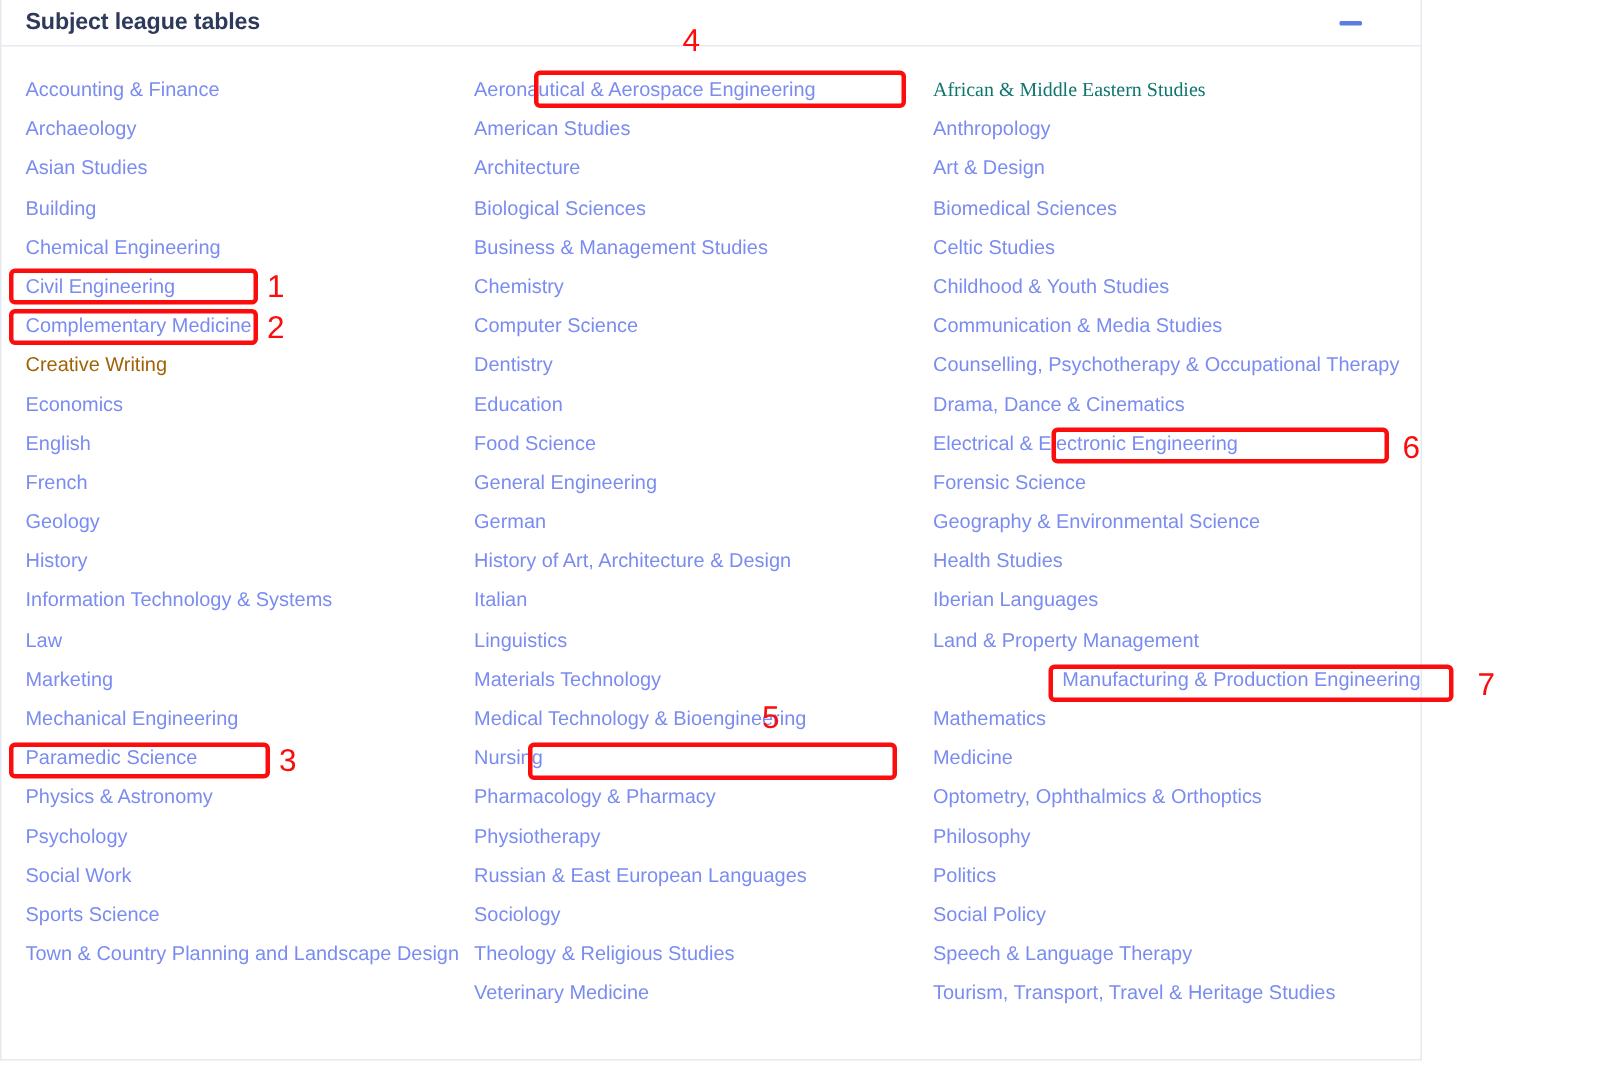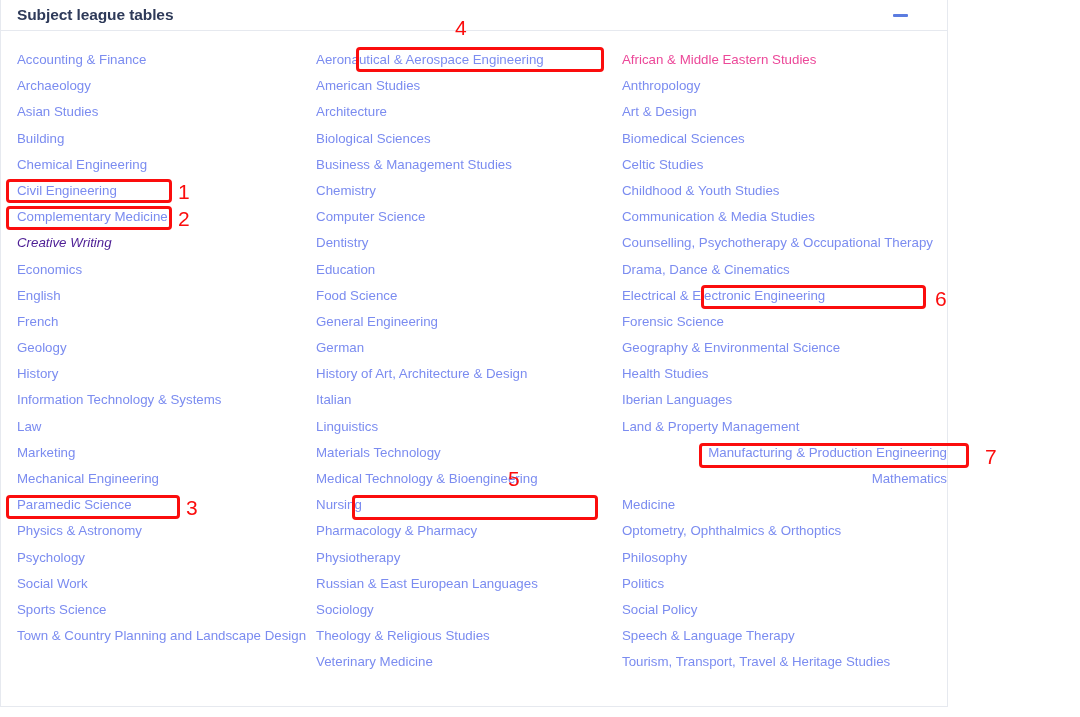--- a/index.html
+++ b/index.html
@@ -142,21 +142,21 @@
     <div class="card-body">
       <div class="columns">
         <div class="column col-1">
             <a class="subject-link" style="color: rgb(123, 140, 240);">Accounting &amp; Finance</a>
             <a class="subject-link" style="color: rgb(123, 140, 240);">Archaeology</a>
             <a class="subject-link" style="color: rgb(123, 140, 240);">Asian Studies</a>
             <a class="subject-link" style="color: rgb(123, 140, 240);">Building</a>
             <a class="subject-link" style="color: rgb(123, 140, 240);">Chemical Engineering</a>
             <a class="subject-link" style="color: rgb(123, 140, 240);">Civil Engineering</a>
             <a class="subject-link" style="color: rgb(123, 140, 240);">Complementary Medicine</a>
-            <a class="subject-link" style="color: #4c1d95; font-style: italic;">Creative Writing</a>
+            <a class="subject-link" style="color: #a16207;">Creative Writing</a>
             <a class="subject-link" style="color: rgb(123, 140, 240);">Economics</a>
             <a class="subject-link" style="color: rgb(123, 140, 240);">English</a>
             <a class="subject-link" style="color: rgb(123, 140, 240);">French</a>
             <a class="subject-link" style="color: rgb(123, 140, 240);">Geology</a>
             <a class="subject-link" style="color: rgb(123, 140, 240);">History</a>
             <a class="subject-link" style="color: rgb(123, 140, 240);">Information Technology &amp; Systems</a>
             <a class="subject-link" style="color: rgb(123, 140, 240);">Law</a>
             <a class="subject-link" style="color: rgb(123, 140, 240);">Marketing</a>
             <a class="subject-link" style="color: rgb(123, 140, 240);">Mechanical Engineering</a>
             <a class="subject-link" style="color: rgb(123, 140, 240);">Paramedic Science</a>
@@ -186,37 +186,37 @@
             <a class="subject-link" style="color: rgb(123, 140, 240);">Medical Technology &amp; Bioengineering</a>
             <a class="subject-link" style="color: rgb(123, 140, 240);">Nursing</a>
             <a class="subject-link" style="color: rgb(123, 140, 240);">Pharmacology &amp; Pharmacy</a>
             <a class="subject-link" style="color: rgb(123, 140, 240);">Physiotherapy</a>
             <a class="subject-link" style="color: rgb(123, 140, 240);">Russian &amp; East European Languages</a>
             <a class="subject-link" style="color: rgb(123, 140, 240);">Sociology</a>
             <a class="subject-link" style="color: rgb(123, 140, 240);">Theology &amp; Religious Studies</a>
             <a class="subject-link" style="color: rgb(123, 140, 240);">Veterinary Medicine</a>
           </div>
         <div class="column col-3">
-            <a class="subject-link" style="color: #ec4899;">African &amp; Middle Eastern Studies</a>
+            <a class="subject-link" style="color: #0f766e; font-family: Liberation Serif, serif;">African &amp; Middle Eastern Studies</a>
             <a class="subject-link" style="color: rgb(123, 140, 240);">Anthropology</a>
             <a class="subject-link" style="color: rgb(123, 140, 240);">Art &amp; Design</a>
             <a class="subject-link" style="color: rgb(123, 140, 240);">Biomedical Sciences</a>
             <a class="subject-link" style="color: rgb(123, 140, 240);">Celtic Studies</a>
             <a class="subject-link" style="color: rgb(123, 140, 240);">Childhood &amp; Youth Studies</a>
             <a class="subject-link" style="color: rgb(123, 140, 240);">Communication &amp; Media Studies</a>
             <a class="subject-link" style="color: rgb(123, 140, 240);">Counselling, Psychotherapy &amp; Occupational Therapy</a>
             <a class="subject-link" style="color: rgb(123, 140, 240);">Drama, Dance &amp; Cinematics</a>
             <a class="subject-link" style="color: rgb(123, 140, 240);">Electrical &amp; Electronic Engineering</a>
             <a class="subject-link" style="color: rgb(123, 140, 240);">Forensic Science</a>
             <a class="subject-link" style="color: rgb(123, 140, 240);">Geography &amp; Environmental Science</a>
             <a class="subject-link" style="color: rgb(123, 140, 240);">Health Studies</a>
             <a class="subject-link" style="color: rgb(123, 140, 240);">Iberian Languages</a>
             <a class="subject-link" style="color: rgb(123, 140, 240);">Land &amp; Property Management</a>
             <a class="subject-link" style="color: rgb(123, 140, 240); text-align: right;">Manufacturing &amp; Production Engineering</a>
-            <a class="subject-link" style="color: rgb(123, 140, 240); text-align: right;">Mathematics</a>
+            <a class="subject-link" style="color: rgb(123, 140, 240);">Mathematics</a>
             <a class="subject-link" style="color: rgb(123, 140, 240);">Medicine</a>
             <a class="subject-link" style="color: rgb(123, 140, 240);">Optometry, Ophthalmics &amp; Orthoptics</a>
             <a class="subject-link" style="color: rgb(123, 140, 240);">Philosophy</a>
             <a class="subject-link" style="color: rgb(123, 140, 240);">Politics</a>
             <a class="subject-link" style="color: rgb(123, 140, 240);">Social Policy</a>
             <a class="subject-link" style="color: rgb(123, 140, 240);">Speech &amp; Language Therapy</a>
             <a class="subject-link" style="color: rgb(123, 140, 240);">Tourism, Transport, Travel &amp; Heritage Studies</a>
           </div>
       </div>
     </div>

